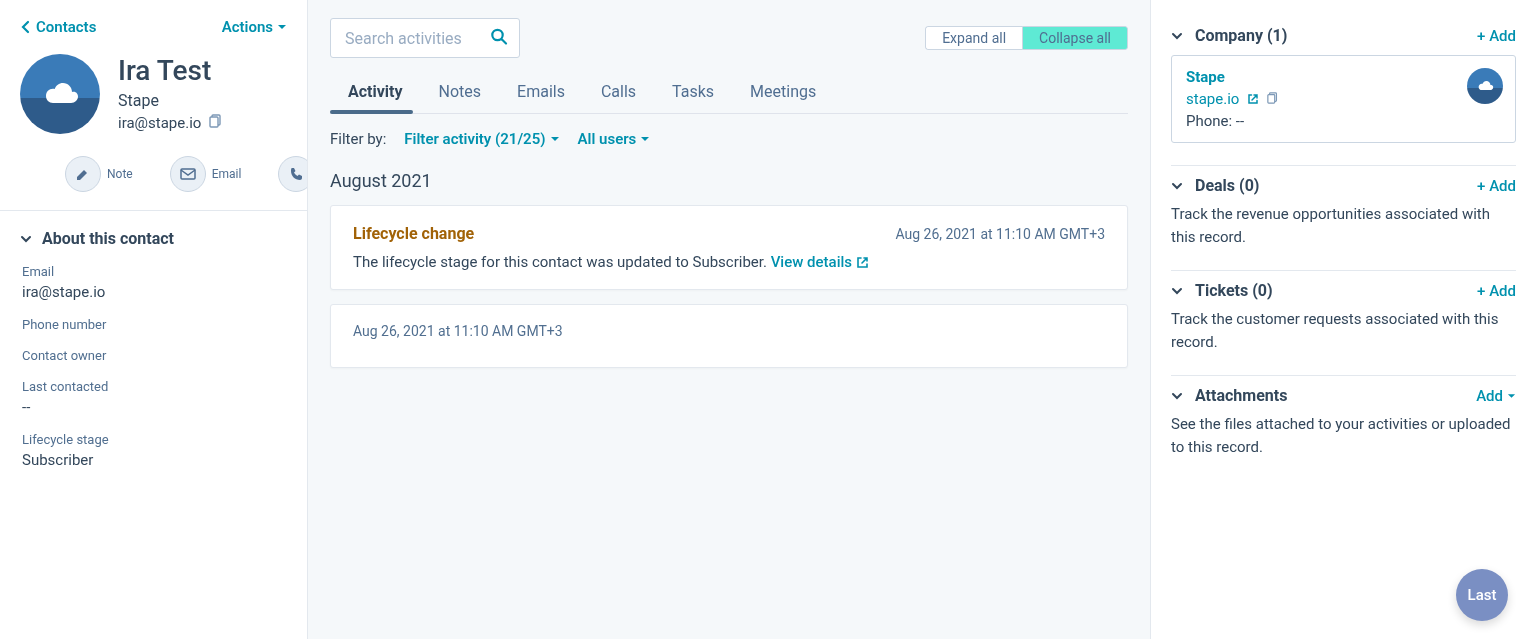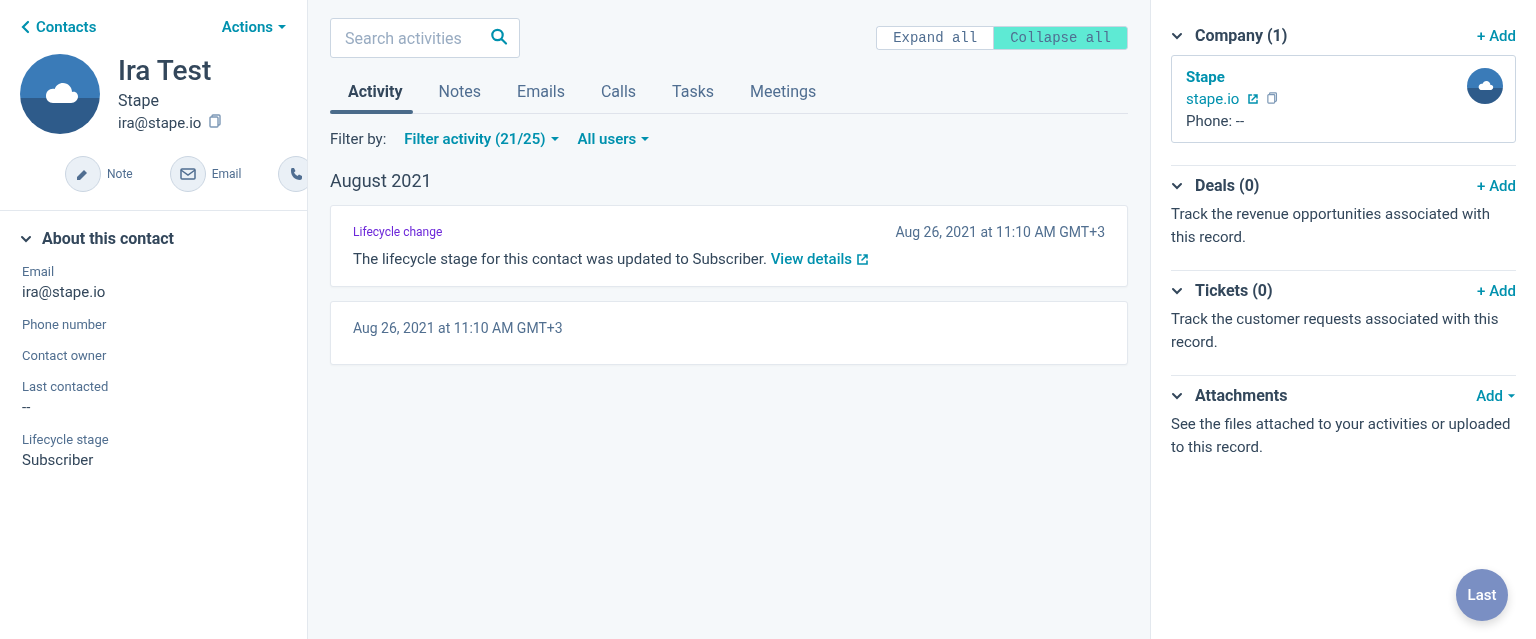--- a/index.html
+++ b/index.html
@@ -35,35 +35,35 @@
 .field-value{font-size:15px;color:#33475b;}
 
 
 .center{flex:1;background:#f5f8fa;padding:18px 22px;border-right:1px solid #e3e8ee;overflow:hidden;}
 .center-top{display:flex;justify-content:space-between;align-items:center;margin-bottom:14px;}
 .search-wrap{position:relative;}
 .search-in{width:190px;height:40px;border:1px solid #cbd6e2;border-radius:3px;font-size:16px;padding:0 40px 0 14px;color:#33475b;background:#fff;}
 .search-in::placeholder{color:#99acc2;}
 .search-ico{position:absolute;right:12px;top:50%;transform:translateY(-50%);color:#0091ae;}
 .expand-group{display:flex;border-radius:3px;overflow:hidden;}
-.exp-btn{padding:3px 16px;font-size:14px;border:1px solid #cbd6e2;background:#fff;color:#506e91;cursor:pointer;font-family:Liberation Mono, monospace;}
+.exp-btn{padding:3px 16px;font-size:14px;border:1px solid #cbd6e2;background:#fff;color:#506e91;cursor:pointer;}
 .exp-btn.active{background:#5eead4;}
 .exp-btn:first-child{border-right:none;border-radius:3px 0 0 3px;}
 .exp-btn:last-child{border-radius:0 3px 3px 0;}
 .tabs{display:flex;border-bottom:1px solid #dfe3eb;gap:0;}
 .tab{padding:10px 18px 12px 18px;font-size:16px;color:#506e91;cursor:pointer;position:relative;}
 .tab.active{color:#33475b;font-weight:700;}
 .tab.active::after{content:"";position:absolute;left:0;right:8px;bottom:-1px;height:4px;background:#4a6b8a;border-radius:2px;}
 .filter-row{display:flex;align-items:center;gap:18px;padding:16px 0 22px 0;font-size:15px;}
 .filter-row .lbl{color:#33475b;}
 .filter-link{display:flex;align-items:center;gap:4px;color:#0091ae;font-weight:600;cursor:pointer;}
 .month-h{font-size:18px;font-weight:400;color:#33475b;margin-bottom:14px;}
 .card{background:#fff;border:1px solid #e3e8ee;border-radius:3px;padding:18px 22px;margin-bottom:14px;box-shadow:0 1px 2px rgba(0,0,0,.03);}
 .card-row1{display:flex;justify-content:space-between;align-items:center;margin-bottom:10px;}
-.card-title{font-weight:400;font-size:12px;color:#6d28d9;}
+.card-title{font-weight:700;font-size:16px;color:#a16207;}
 .card-time{font-size:14px;color:#516f90;}
 .card-body{font-size:15px;color:#33475b;}
 .card-body .link{color:#0091ae;font-weight:500;cursor:pointer;display:inline-flex;align-items:center;gap:4px;}
 .card-body .link svg{stroke:#0091ae;}
 
 
 .right{width:385px;padding:16px 20px;overflow:hidden;}
 .r-sec{border-bottom:1px solid #e3e8ee;padding:10px 0 22px 0;}
 .r-sec:last-child{border-bottom:none;}
 .r-head{display:flex;align-items:center;justify-content:space-between;margin-bottom:6px;}

